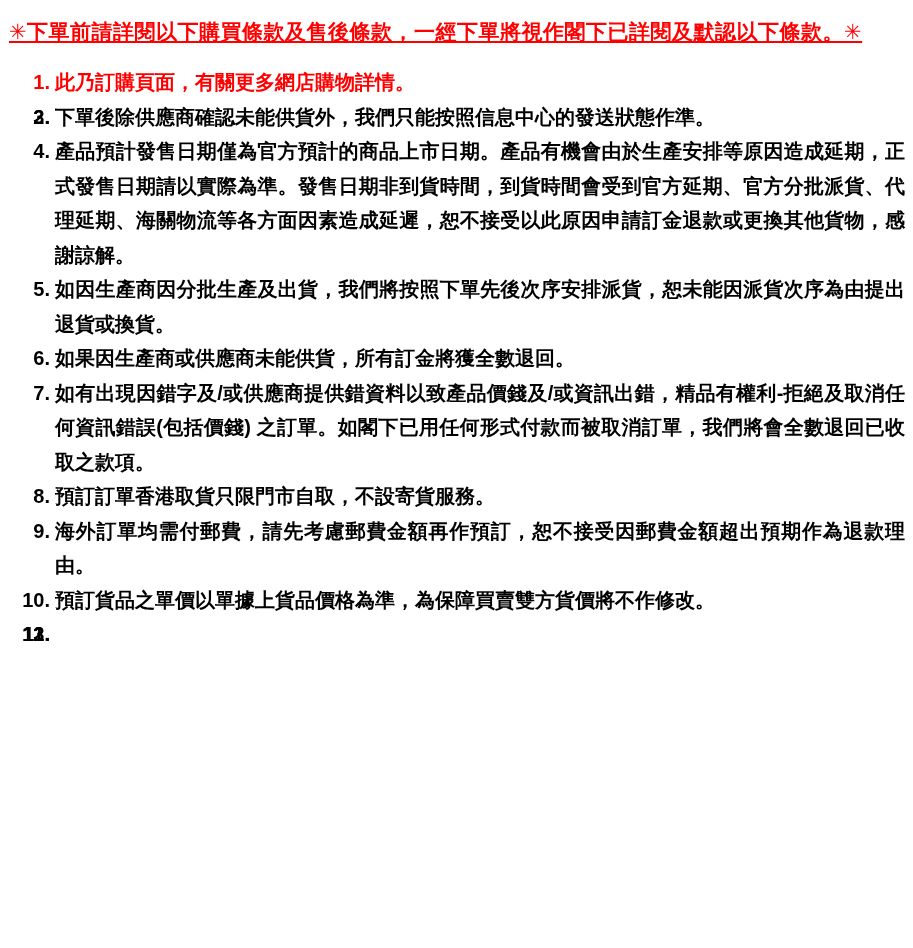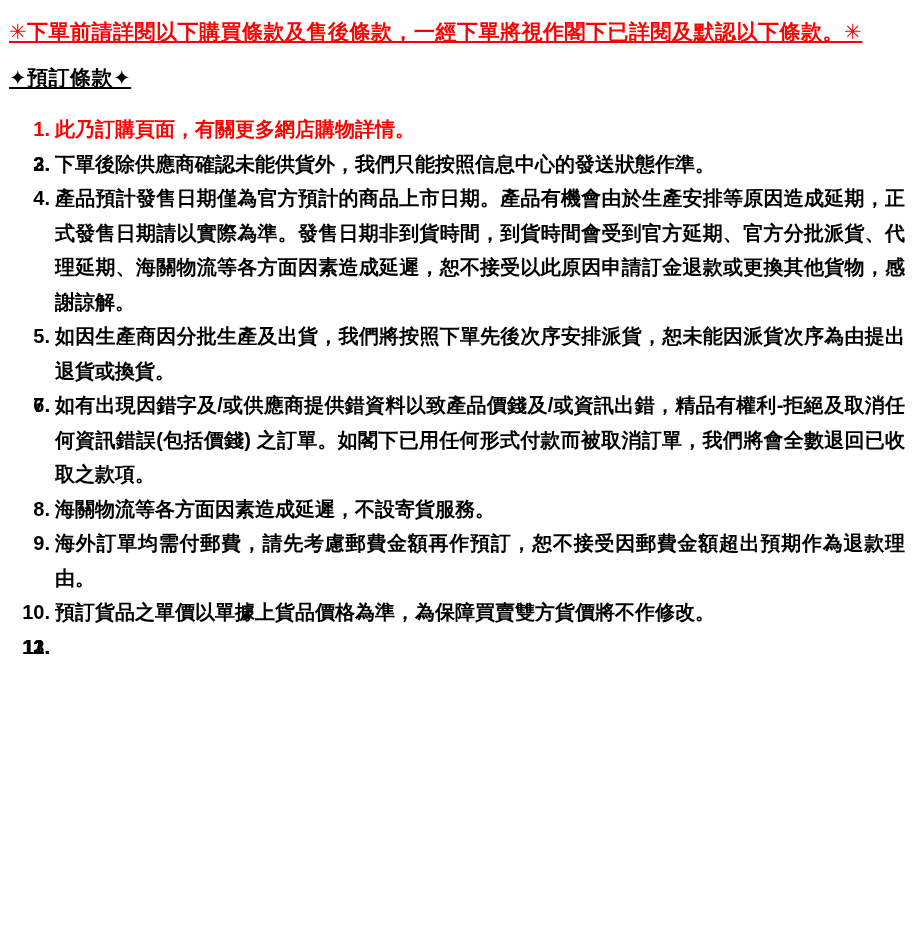--- a/index.html
+++ b/index.html
@@ -71,31 +71,28 @@
     color: var(--link-blue, #0000ee);
     text-decoration: underline;
     cursor: pointer;
   }
 </style>
 </head>
 <body>
 
 <div class="page">
   <div class="header">✳下單前請詳閱以下購買條款及售後條款，一經下單將視作閣下已詳閱及默認以下條款。✳</div>
-  <div>
-    <span class="section-title">✦預訂條款✦</span>
-  </div>
   <ol class="terms" id="terms-list">
       <li class="term red-item"><span class="num">1.</span><span class="content"><span class="seg-red">此乃訂購頁面，有關更多網店購物詳情。</span></span></li>
       <li class="term"><span class="num">2.</span></li>
       <li class="term"><span class="num">3.</span><span class="content"><span class="seg-normal">下單後除供應商確認未能供貨外，我們只能按照信息中心的發送狀態作準。</span></span></li>
       <li class="term"><span class="num">4.</span><span class="content"><span class="seg-normal">產品預計發售日期僅為官方預計的商品上市日期。產品有機會由於生產安排等原因造成延期，正式發售日期請以實際為準。發售日期非到貨時間，到貨時間會受到官方延期、官方分批派貨、代理延期、海關物流等各方面因素造成延遲，恕不接受以此原因申請訂金退款或更換其他貨物，感謝諒解。</span></span></li>
       <li class="term"><span class="num">5.</span><span class="content"><span class="seg-normal">如因生產商因分批生產及出貨，我們將按照下單先後次序安排派貨，恕未能因派貨次序為由提出退貨或換貨。</span></span></li>
-      <li class="term"><span class="num">6.</span></li>
+      <li class="term"><span class="num">6.</span><span class="content"><span class="seg-normal">如果因生產商或供應商未能供貨，所有訂金將獲全數退回。</span></span></li>
       <li class="term"><span class="num">7.</span><span class="content"><span class="seg-normal">如有出現因錯字及/或供應商提供錯資料以致產品價錢及/或資訊出錯，精品有權利-拒絕及取消任何資訊錯誤(包括價錢) 之訂單。如閣下已用任何形式付款而被取消訂單，我們將會全數退回已收取之款項。</span></span></li>
-      <li class="term"><span class="num">8.</span><span class="content"><span class="seg-normal">海關物流等各方面因素造成延遲，不設寄貨服務。</span></span></li>
+      <li class="term"><span class="num">8.</span><span class="content"><span class="seg-normal">預訂訂單香港取貨只限門市自取，不設寄貨服務。</span></span></li>
       <li class="term"><span class="num">9.</span><span class="content"><span class="seg-normal">海外訂單均需付郵費，請先考慮郵費金額再作預訂，恕不接受因郵費金額超出預期作為退款理由。</span></span></li>
       <li class="term"><span class="num">10.</span><span class="content"><span class="seg-normal">預訂貨品之單價以單據上貨品價格為準，為保障買賣雙方貨價將不作修改。</span></span></li>
       <li class="term"><span class="num">11.</span></li>
       <li class="term"><span class="num">12.</span></li>
       <li class="term"><span class="num">13.</span></li>
     </ol>
 </div>
 
 </body></html>

